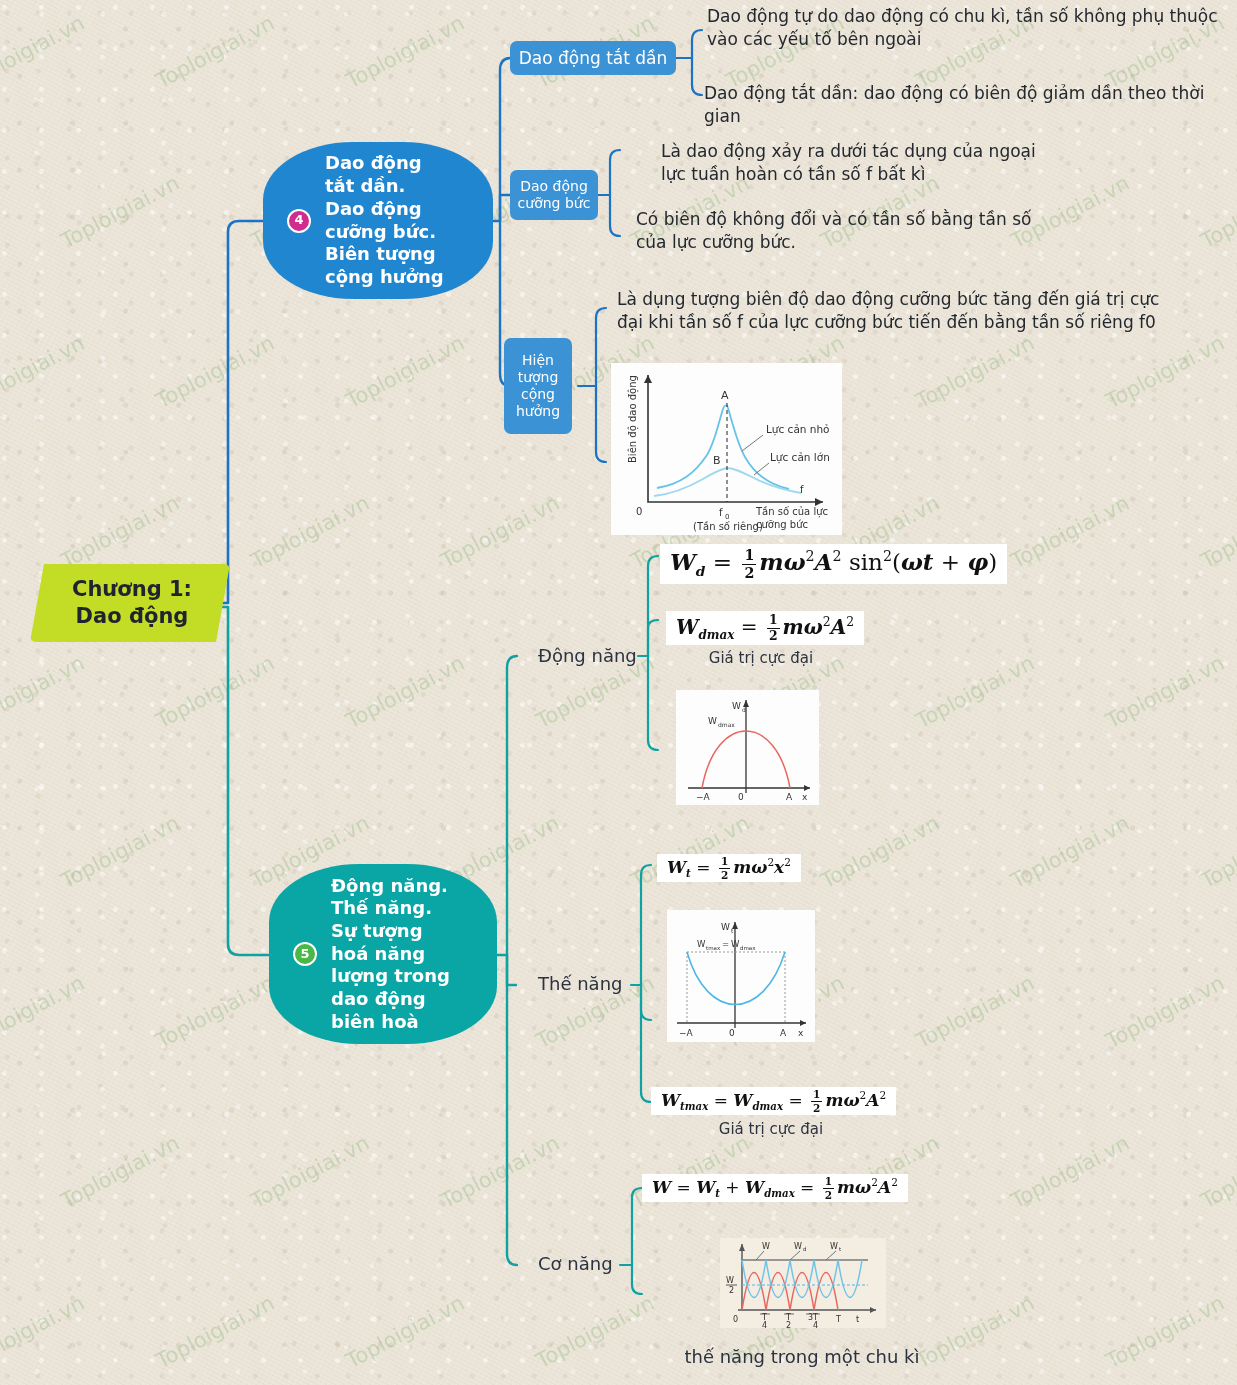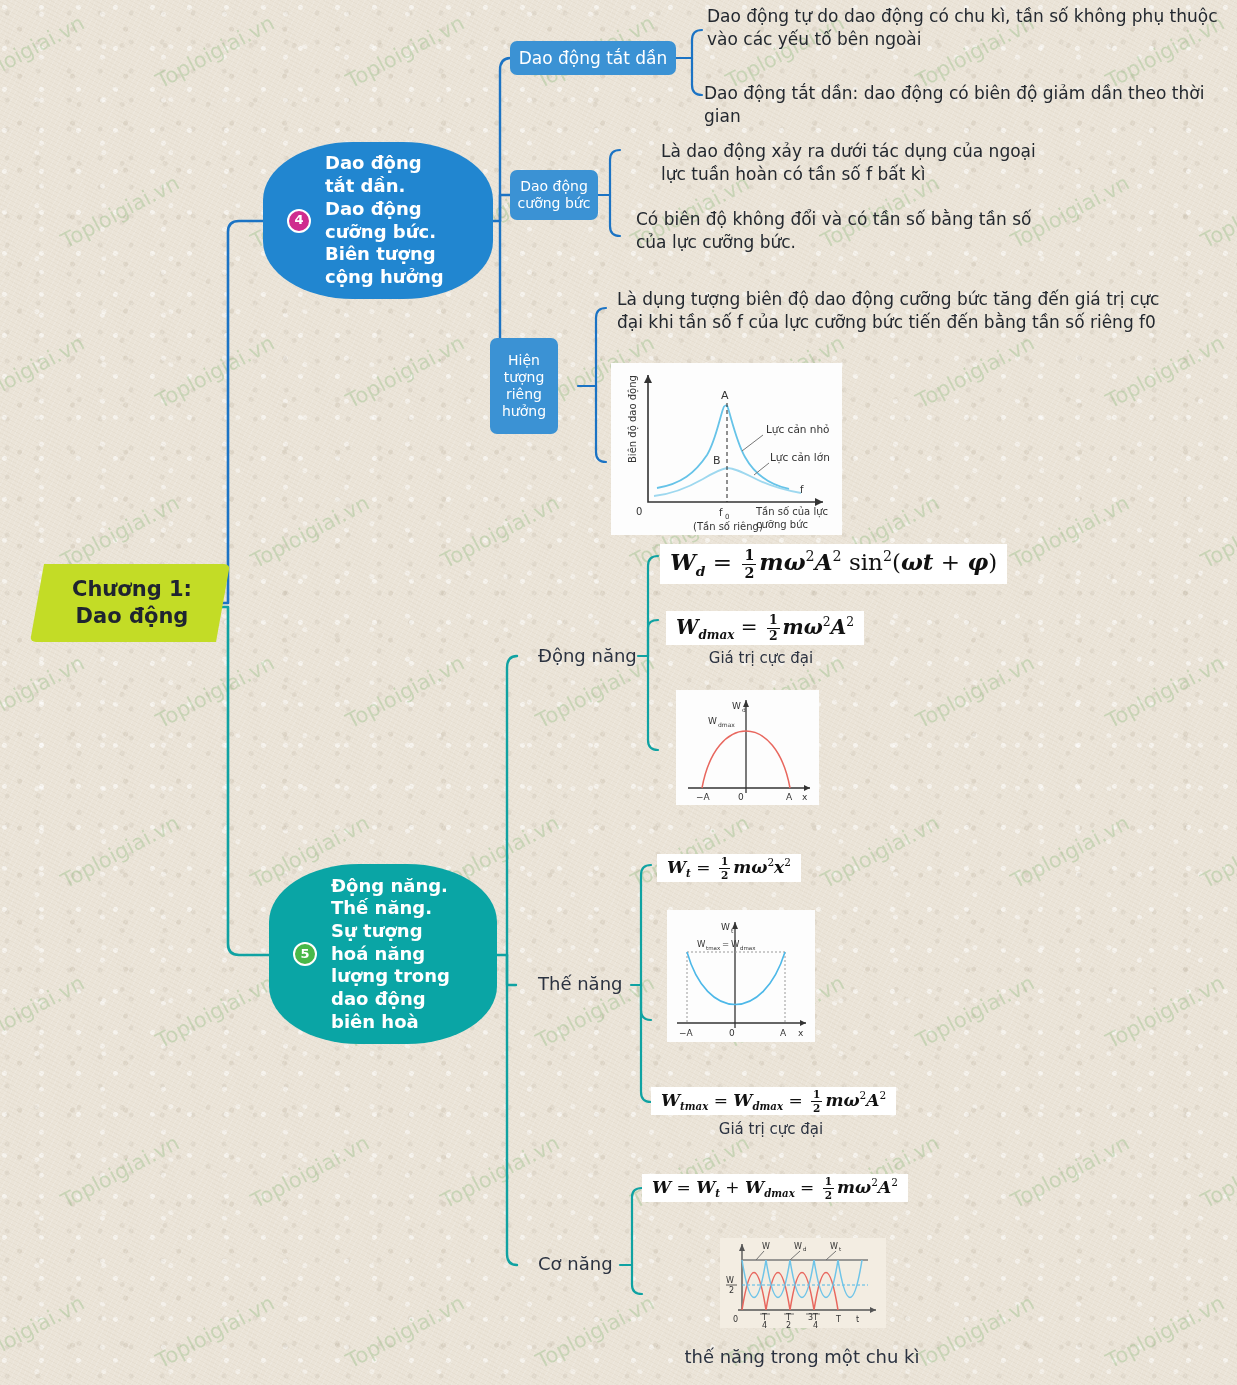--- a/index.html
+++ b/index.html
@@ -74,21 +74,21 @@
   .badge.pink{background:#cf2c8e;}
   .badge.green{background:#49b849;}
 
   .subnode{
     background:#3b92d4;color:#fff;border-radius:7px;
     display:flex;align-items:center;justify-content:center;
     text-align:center;line-height:1.22;box-sizing:border-box;
   }
   #sub-tatdan{left:510px;top:41px;width:166px;height:34px;font-size:17px;}
   #sub-cuongbuc{left:510px;top:170px;width:88px;height:50px;font-size:14px;}
-  #sub-conghuong{left:490px;top:338px;width:68px;height:96px;font-size:14px;}
+  #sub-conghuong{left:504px;top:338px;width:68px;height:96px;font-size:14px;}
 
   .plainlabel{
     position:absolute;z-index:5;color:#2b3240;font-size:18px;
     line-height:1.24;white-space:nowrap;
   }
   .leaftext{
     position:absolute;z-index:5;color:#23282f;font-size:17px;line-height:1.33;
   }
   
   .formula{
@@ -266,21 +266,21 @@
   <div>
     <div>Dao động</div>
     <div>cưỡng bức</div>
   </div>
 </div>
 
 <div class="node subnode" id="sub-conghuong">
   <div>
     <div>Hiện</div>
     <div>tượng</div>
-    <div>riêng</div>
+    <div>cộng</div>
     <div>hưởng</div>
   </div>
 </div>
 
 <div class="leaftext" style="left:707px;top:5px;width:520px;">Dao động tự do dao động có chu kì, tần số không phụ thuộc vào các yếu tố bên ngoài</div>
 <div class="leaftext" style="left:704px;top:82px;width:540px;">Dao động tắt dần: dao động có biên độ giảm dần theo thời gian</div>
 
 <div class="leaftext" style="left:624px;top:140px;width:400px;margin-left:37px;">Là dao động xảy ra dưới tác dụng của ngoại lực tuần hoàn có tần số f bất kì</div>
 <div class="leaftext" style="left:636px;top:208px;width:400px;">Có biên độ không đổi và có tần số bằng tần số của lực cưỡng bức.</div>
 

